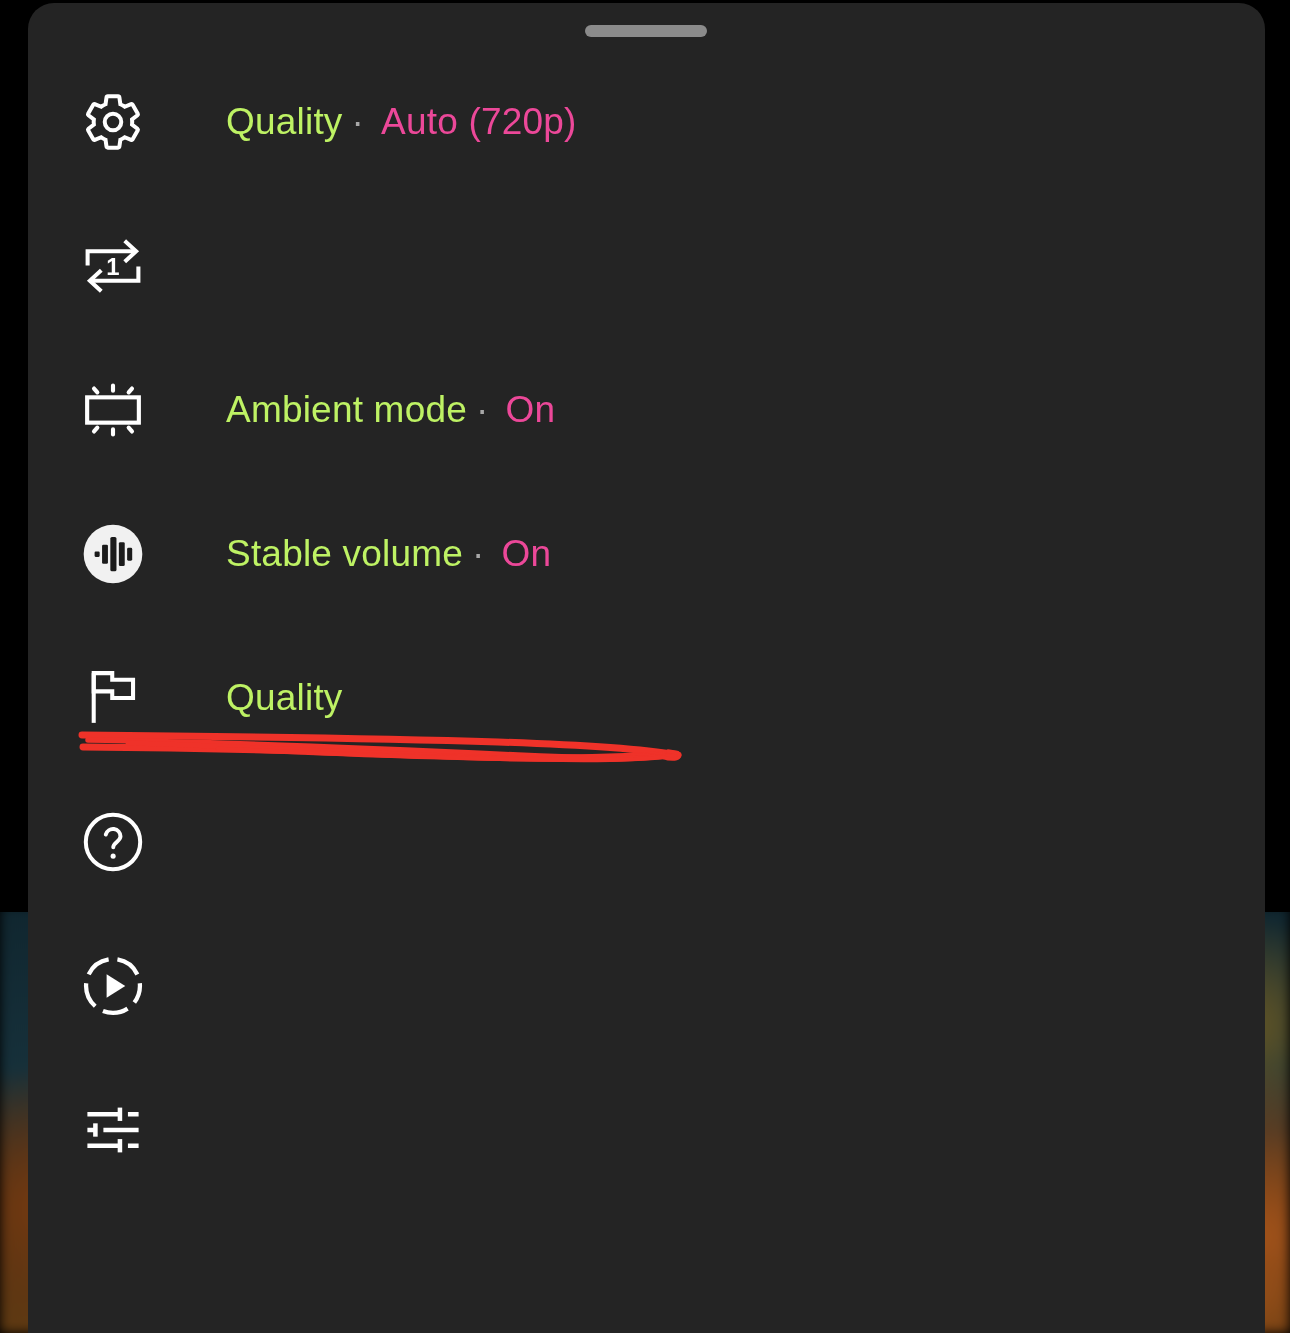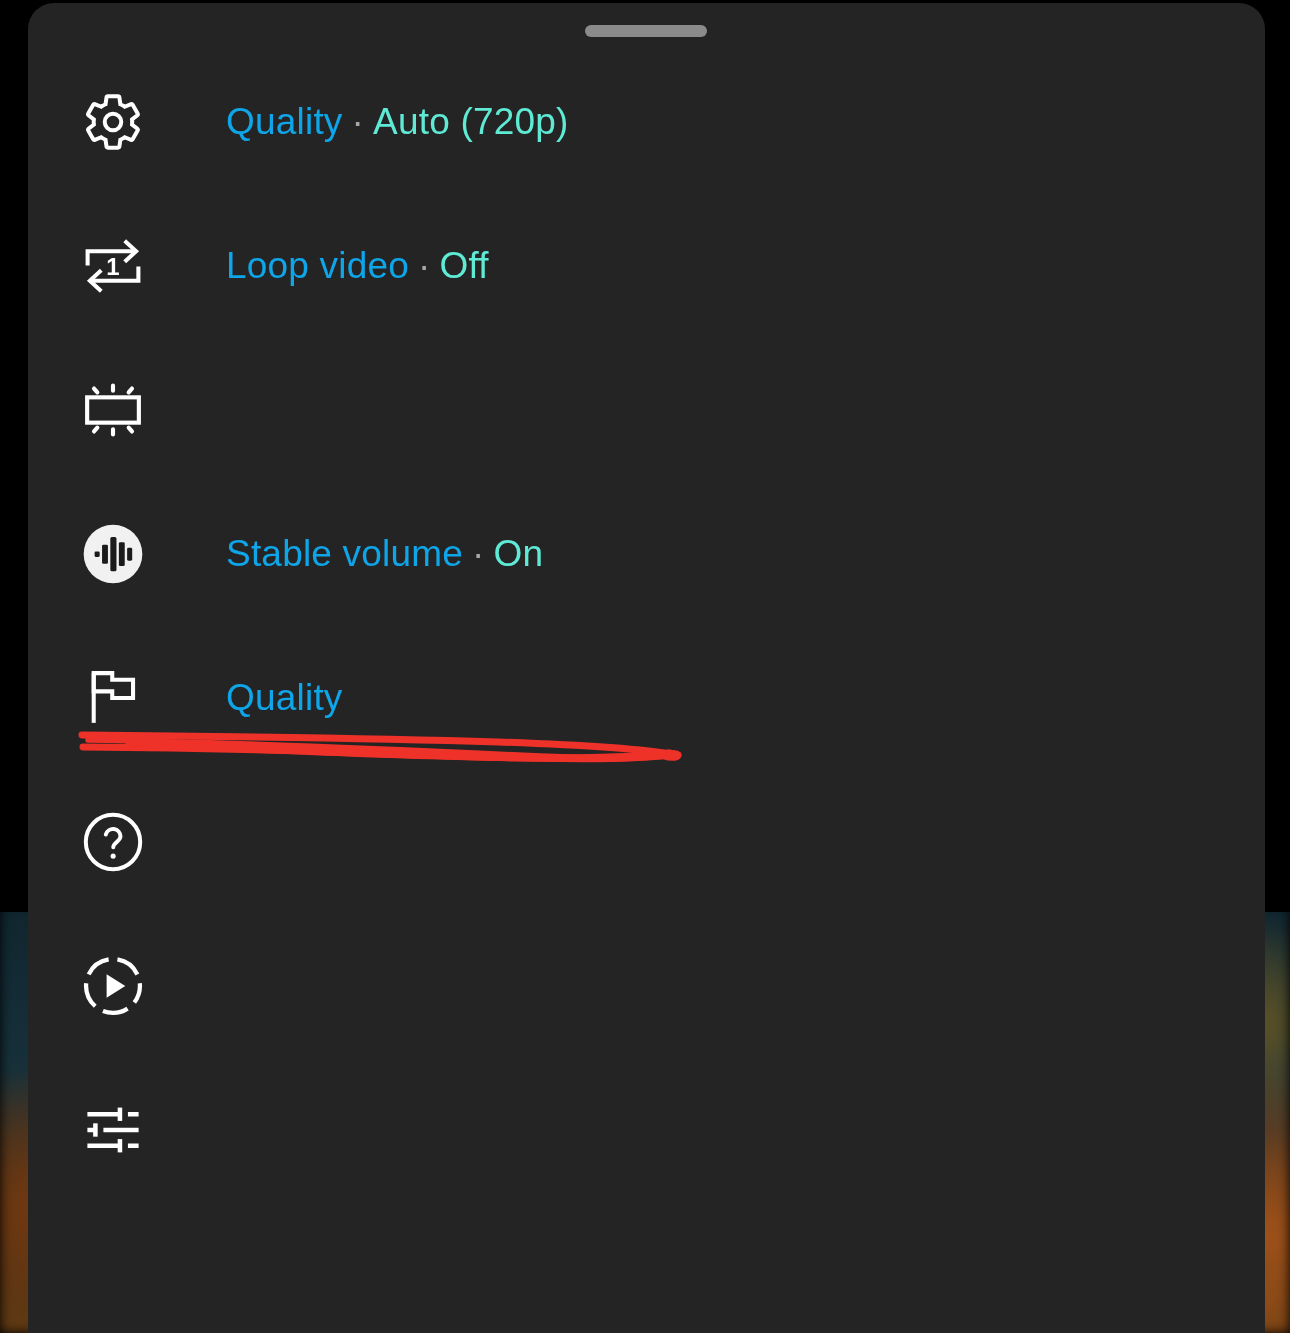--- a/index.html
+++ b/index.html
@@ -79,23 +79,23 @@
     justify-content:center;
     flex:0 0 68px;
   }
   .item-icon svg { display:block; }
   .item-text {
     margin-left:79px;
     font-size:37px;
     letter-spacing:0.2px;
     white-space:nowrap;
   }
-  .label { color:#0ea5e9; }
+  .label { color:#bef264; }
   .sep { color:#a8a8a8; padding:0 9px; }
-  .value { color:#5eead4; }
+  .value { color:#ec4899;margin-left:8px; }
 
   
   .annotation {
     position:absolute;
     left:40px; top:706px;
     width:640px; height:80px;
     pointer-events:none;
   }
 </style>
 </head>
@@ -130,32 +130,32 @@
       <div class="menu-item">
         <span class="item-icon">
           <svg width="66" height="62" viewBox="0 0 26 24" fill="none" stroke="#ffffff" stroke-width="1.6" stroke-linecap="square">
             <path d="M3 11V6.2h18.2"></path>
             <path d="M18.2 2.6 22.1 6.2 18.2 9.8"></path>
             <path d="M23 13v4.8H4.8"></path>
             <path d="M7.8 14.2 3.9 17.8 7.8 21.4"></path>
             <text x="13" y="15.4" font-family="Liberation Sans, sans-serif" font-size="9.4" font-weight="bold" fill="#ffffff" stroke="none" text-anchor="middle">1</text>
           </svg>
         </span>
-        <span class="item-text">
-          <span class="label">Loop video</span><span class="sep">·</span><span class="value">Off</span>
-        </span>
       </div>
 
       <div class="menu-item">
         <span class="item-icon">
           <svg width="66" height="66" viewBox="0 0 24 24" fill="none" stroke="#ffffff" stroke-width="1.5" stroke-linecap="round">
             <rect x="2.6" y="7.4" width="18.8" height="9.2"></rect>
             <path d="M5.1 4.2 6.3 5.6M12 3.1v1.9M18.9 4.2 17.7 5.6"></path>
             <path d="M5.1 19.8 6.3 18.4M12 20.9v-1.9M18.9 19.8 17.7 18.4"></path>
           </svg>
+        </span>
+        <span class="item-text">
+          <span class="label">Ambient mode</span><span class="sep">·</span><span class="value">On</span>
         </span>
       </div>
 
       <div class="menu-item">
         <span class="item-icon">
           <svg width="64" height="64" viewBox="0 0 24 24">
             <circle cx="12" cy="12" r="11" fill="#f1f1f1"></circle>
             <rect x="5.1" y="11.1" width="1.9" height="2.0" rx="0.4" fill="#1b1b1b"></rect>
             <rect x="7.9" y="8.5" width="2.2" height="7.2" rx="0.5" fill="#1b1b1b"></rect>
             <rect x="11.0" y="5.6" width="2.3" height="12.9" rx="0.6" fill="#1b1b1b"></rect>

